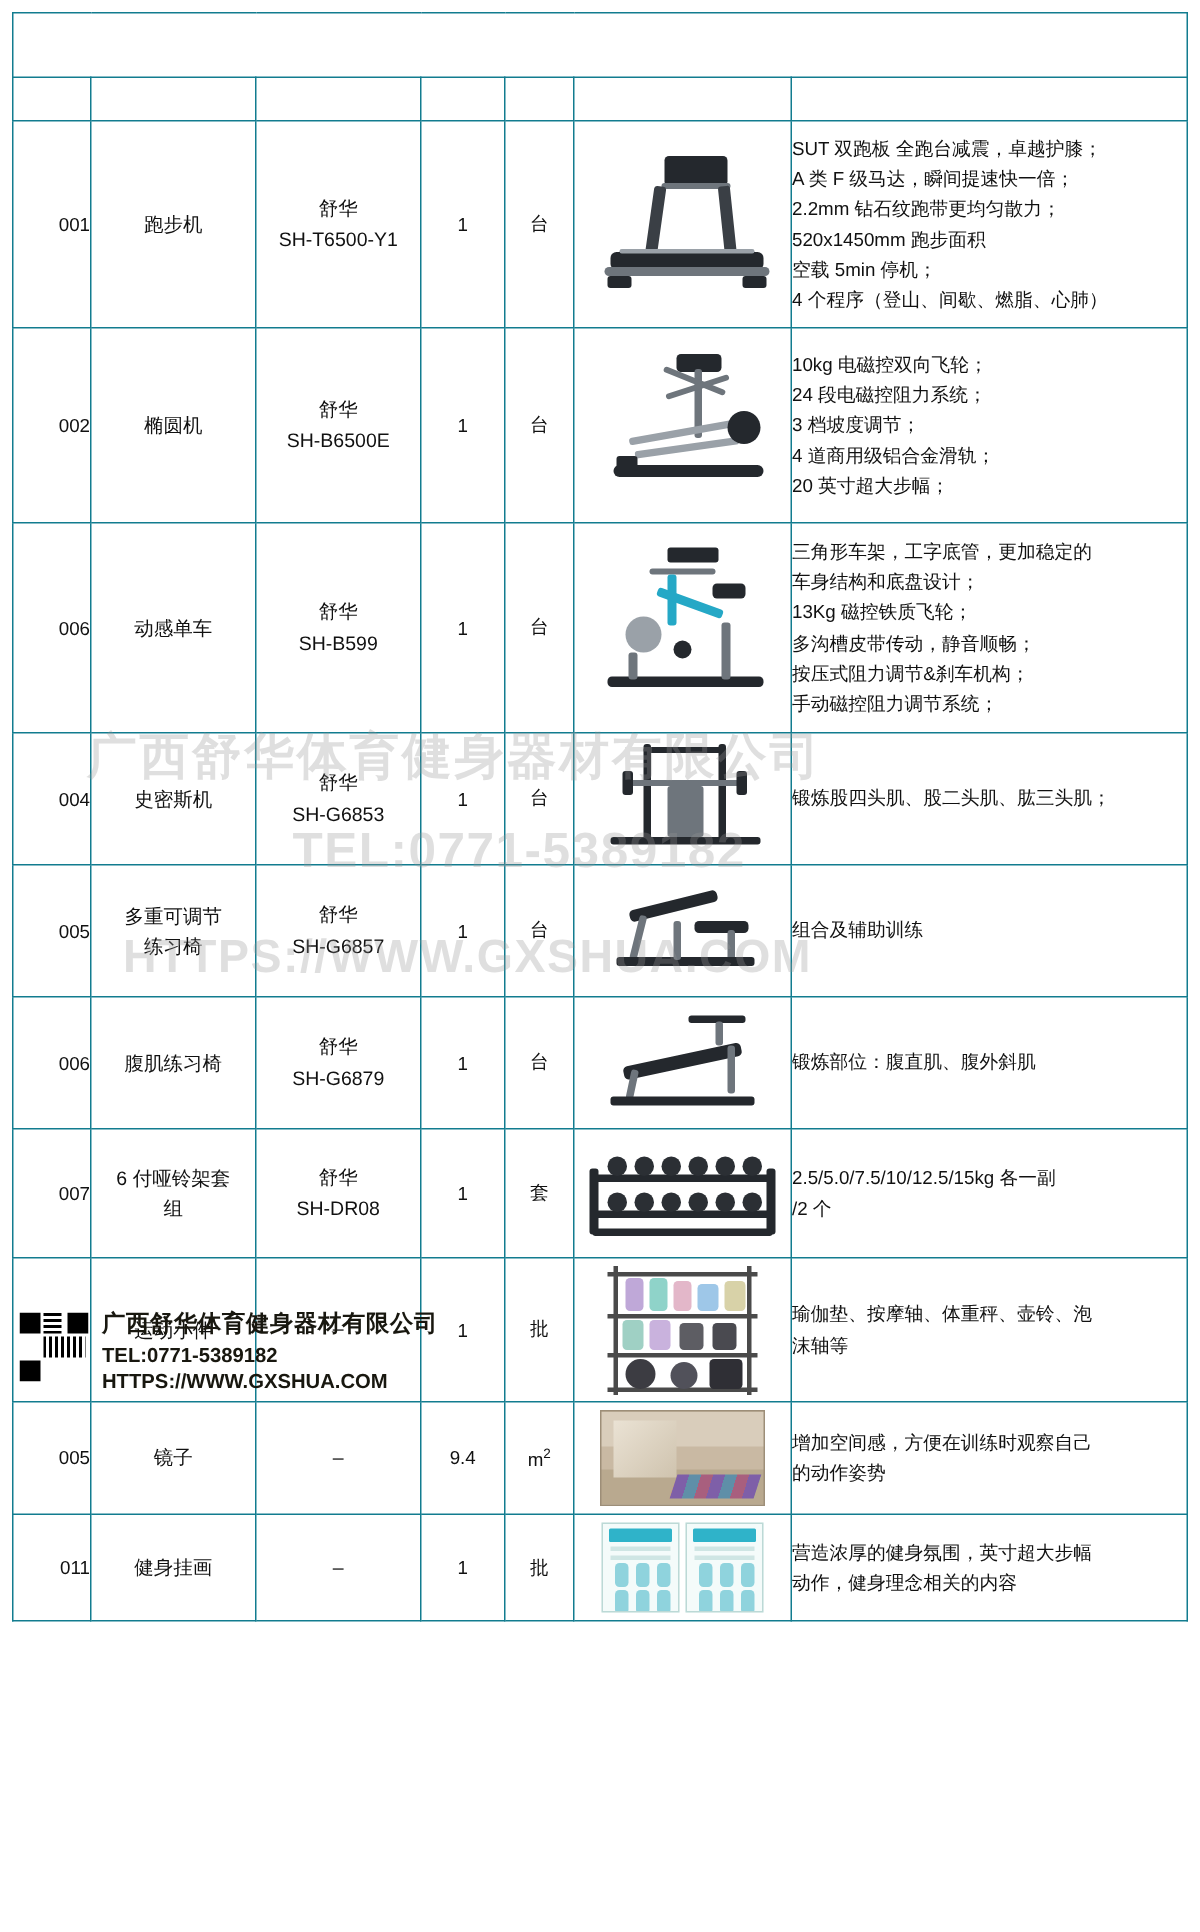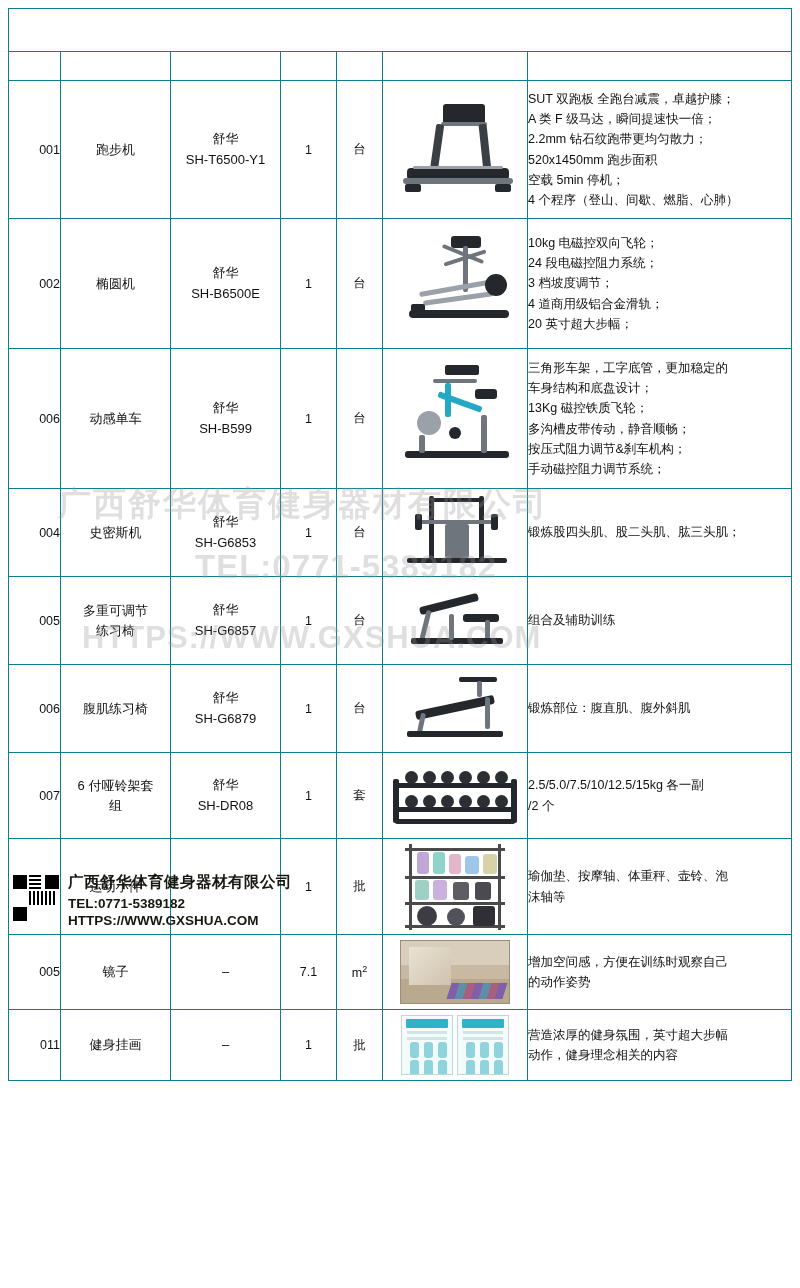--- a/index.html
+++ b/index.html
@@ -476,21 +476,21 @@
         <div>瑜伽垫、按摩轴、体重秤、壶铃、泡</div>
         <div>沫轴等</div>
       </td>
     </tr>
 
 
     <tr style="height:74px">
       <td class="c-idx">005</td>
       <td class="c-name">镜子</td>
       <td class="c-model">–</td>
-      <td class="c-qty">7.1</td>
+      <td class="c-qty">9.4</td>
       <td class="c-unit">m<span class="sup">2</span></td>
       <td>
         <div class="imgbox">
           <div class="mirror"></div>
         </div>
       </td>
       <td class="c-note">
         <div>增加空间感，方便在训练时观察自己</div>
         <div>的动作姿势</div>
       </td>

